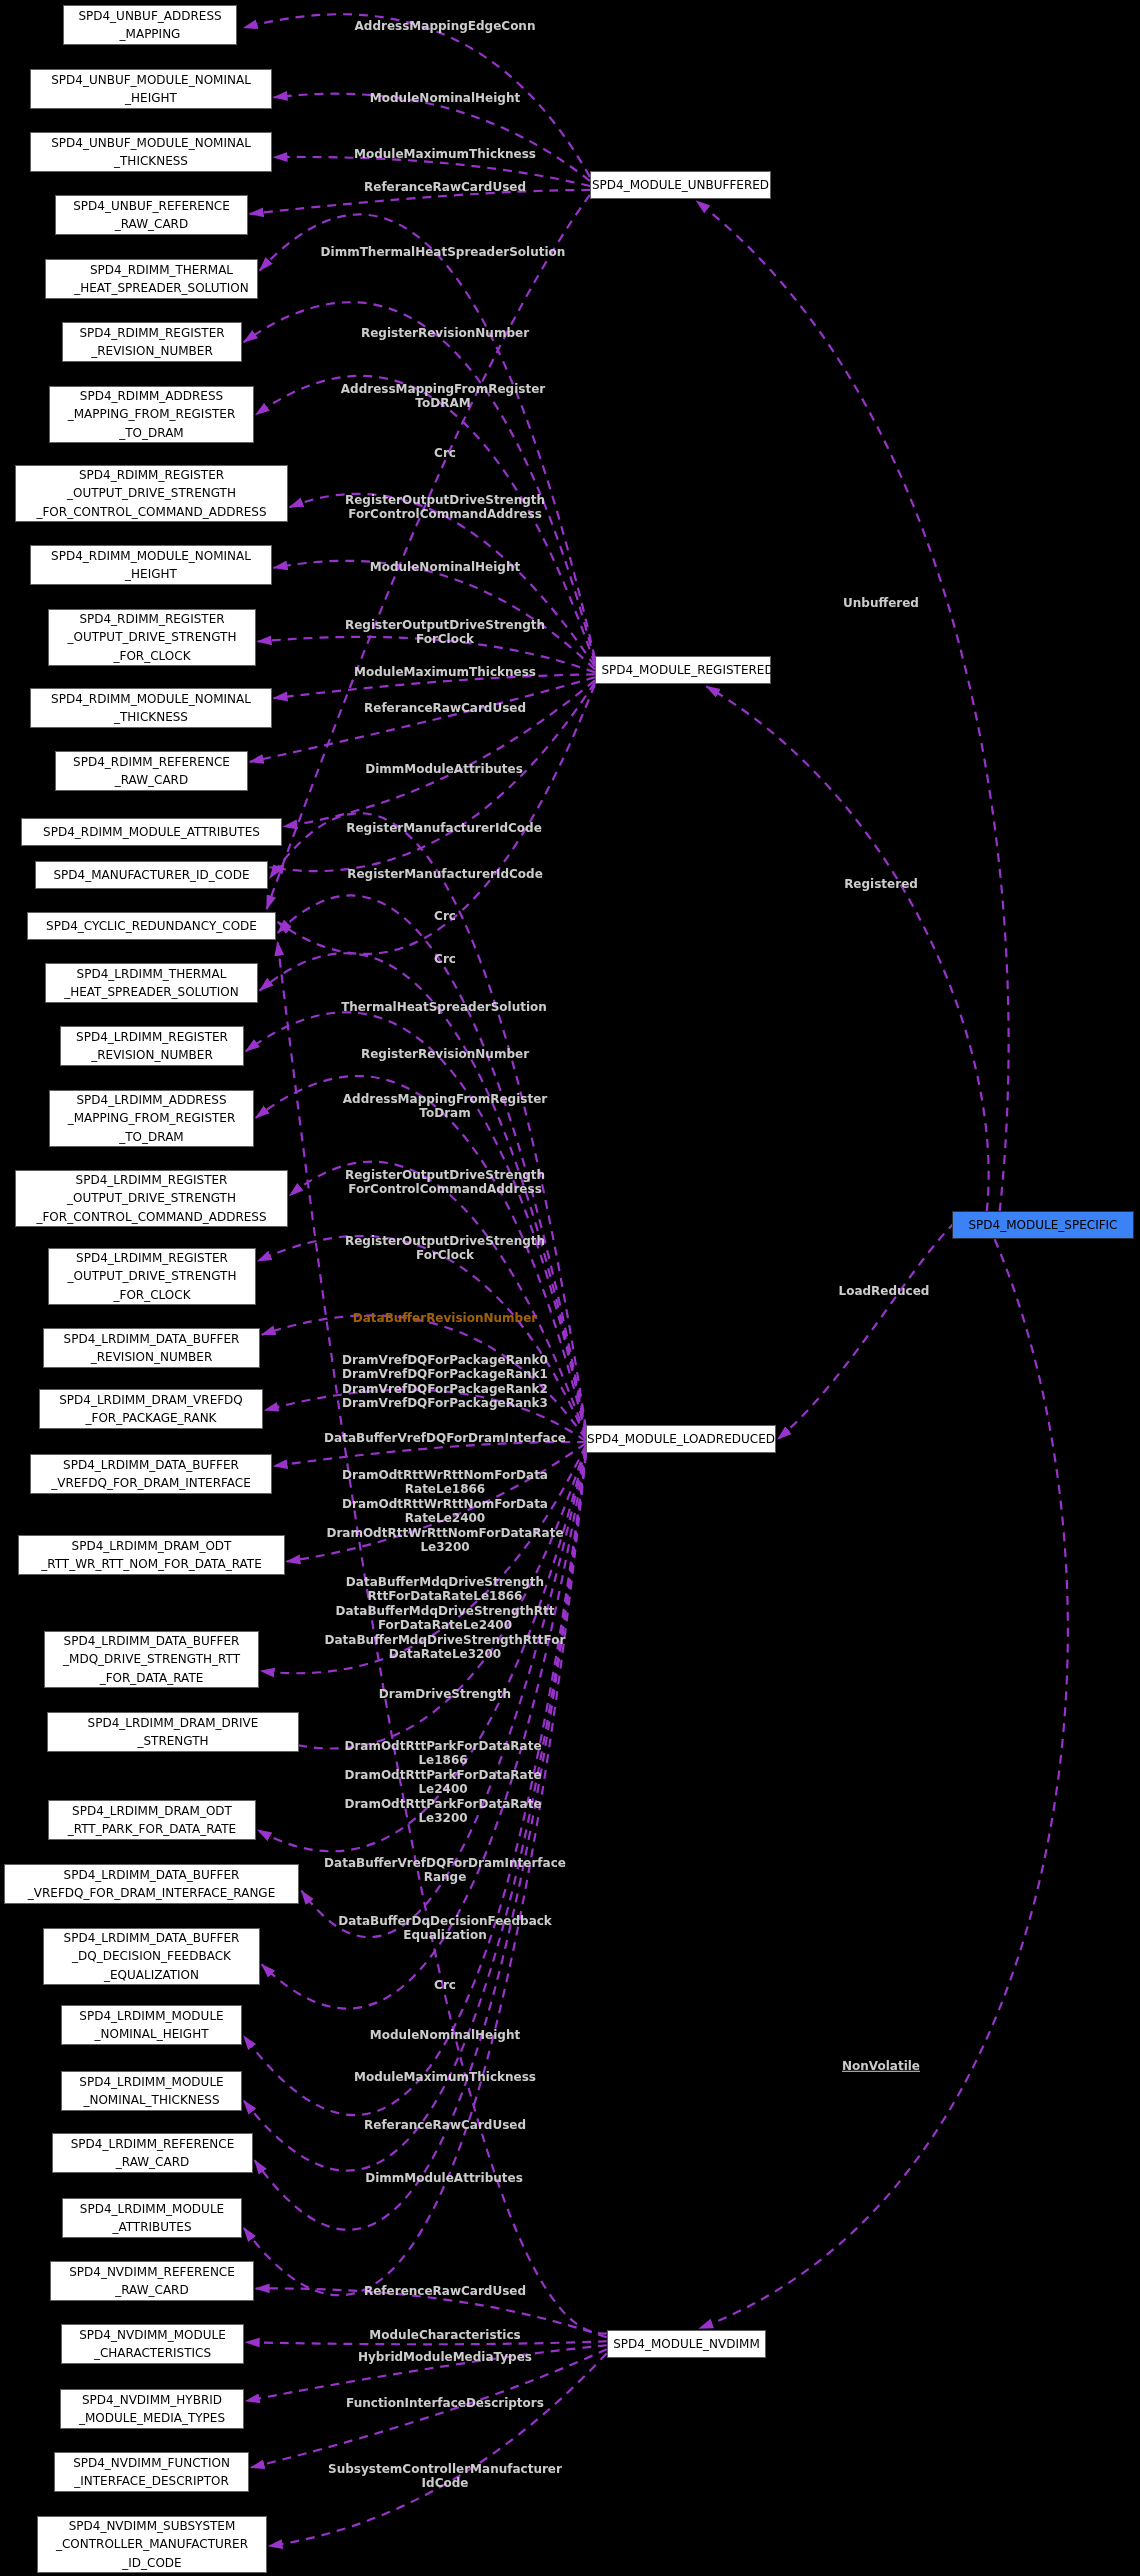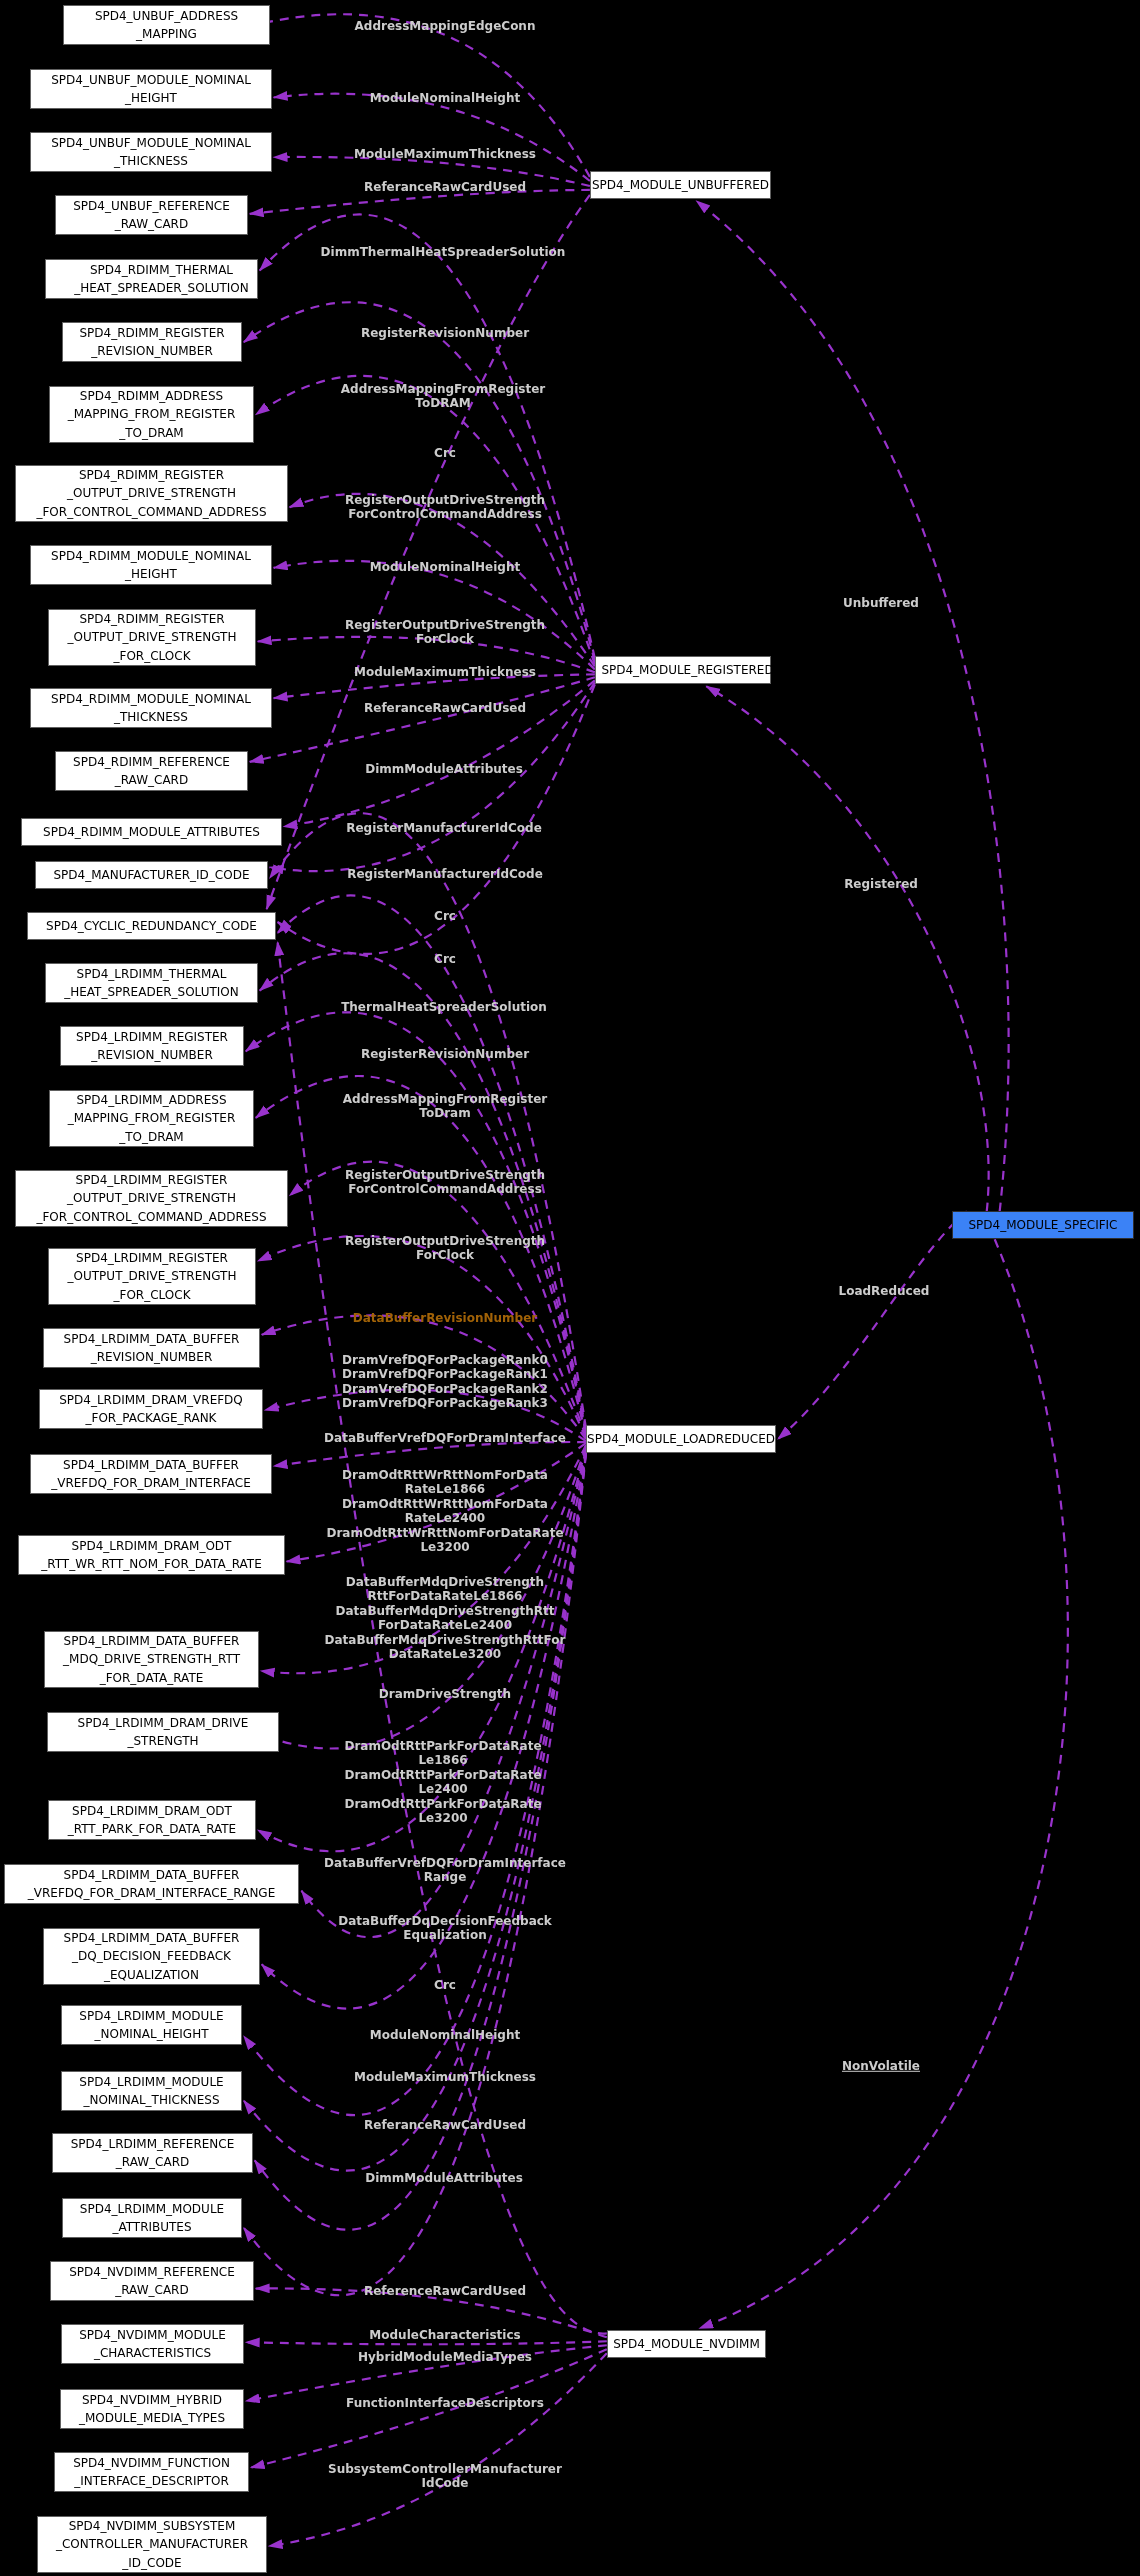--- a/index.html
+++ b/index.html
@@ -68,21 +68,21 @@
         <path d="M 610,2358 Q 465.5,2372 247,2414" fill="none" stroke="#9933cc" stroke-width="2.2" stroke-dasharray="9,7" marker-end="url(#arrowhead)"></path>
         <path d="M 610,2362 Q 463,2428.5 252,2481" fill="none" stroke="#9933cc" stroke-width="2.2" stroke-dasharray="9,7" marker-end="url(#arrowhead)"></path>
         <path d="M 610,2366 Q 454,2533 270,2560" fill="none" stroke="#9933cc" stroke-width="2.2" stroke-dasharray="9,7" marker-end="url(#arrowhead)"></path>
         <path d="M 1005,1218 C 1040,900 980,420 700,202" fill="none" stroke="#9933cc" stroke-width="2.2" stroke-dasharray="9,7" marker-end="url(#arrowhead)"></path>
         <path d="M 992,1218 C 1010,1050 900,800 710,690" fill="none" stroke="#9933cc" stroke-width="2.2" stroke-dasharray="9,7" marker-end="url(#arrowhead)"></path>
         <path d="M 972,1218 C 920,1260 860,1380 782,1447" fill="none" stroke="#9933cc" stroke-width="2.2" stroke-dasharray="9,7" marker-end="url(#arrowhead)"></path>
         <path d="M 1000,1246 C 1150,1600 1080,2200 703,2341" fill="none" stroke="#9933cc" stroke-width="2.2" stroke-dasharray="9,7" marker-end="url(#arrowhead)"></path>
       </g>
   </svg>
   <div id="node-layer">
-      <div class="node" style="left: 63px; top: 5px; width: 207px; height: 40px;">SPD4_UNBUF_ADDRESS
+      <div class="node" style="left: 63px; top: 5px; width: 174px; height: 40px;">SPD4_UNBUF_ADDRESS
 _MAPPING</div>
       <div class="node" style="left: 30px; top: 69px; width: 242px; height: 40px;">SPD4_UNBUF_MODULE_NOMINAL
 _HEIGHT</div>
       <div class="node" style="left: 30px; top: 132px; width: 242px; height: 40px;">SPD4_UNBUF_MODULE_NOMINAL
 _THICKNESS</div>
       <div class="node" style="left: 55px; top: 195px; width: 193px; height: 40px;">SPD4_UNBUF_REFERENCE
 _RAW_CARD</div>
       <div class="node" style="left: 45px; top: 259px; width: 213px; height: 40px; padding-left: 20px;">SPD4_RDIMM_THERMAL
 _HEAT_SPREADER_SOLUTION</div>
       <div class="node" style="left: 62px; top: 322px; width: 180px; height: 40px;">SPD4_RDIMM_REGISTER
@@ -122,21 +122,21 @@
 _REVISION_NUMBER</div>
       <div class="node" style="left: 39px; top: 1389px; width: 224px; height: 40px;">SPD4_LRDIMM_DRAM_VREFDQ
 _FOR_PACKAGE_RANK</div>
       <div class="node" style="left: 30px; top: 1454px; width: 242px; height: 40px;">SPD4_LRDIMM_DATA_BUFFER
 _VREFDQ_FOR_DRAM_INTERFACE</div>
       <div class="node" style="left: 18px; top: 1535px; width: 267px; height: 40px;">SPD4_LRDIMM_DRAM_ODT
 _RTT_WR_RTT_NOM_FOR_DATA_RATE</div>
       <div class="node" style="left: 44px; top: 1631px; width: 215px; height: 57px;">SPD4_LRDIMM_DATA_BUFFER
 _MDQ_DRIVE_STRENGTH_RTT
 _FOR_DATA_RATE</div>
-      <div class="node" style="left: 47px; top: 1712px; width: 232px; height: 40px;">SPD4_LRDIMM_DRAM_DRIVE
+      <div class="node" style="left: 47px; top: 1712px; width: 252px; height: 40px;">SPD4_LRDIMM_DRAM_DRIVE
 _STRENGTH</div>
       <div class="node" style="left: 48px; top: 1800px; width: 208px; height: 40px;">SPD4_LRDIMM_DRAM_ODT
 _RTT_PARK_FOR_DATA_RATE</div>
       <div class="node" style="left: 4px; top: 1864px; width: 295px; height: 40px;">SPD4_LRDIMM_DATA_BUFFER
 _VREFDQ_FOR_DRAM_INTERFACE_RANGE</div>
       <div class="node" style="left: 43px; top: 1928px; width: 217px; height: 57px;">SPD4_LRDIMM_DATA_BUFFER
 _DQ_DECISION_FEEDBACK
 _EQUALIZATION</div>
       <div class="node" style="left: 61px; top: 2005px; width: 181px; height: 40px;">SPD4_LRDIMM_MODULE
 _NOMINAL_HEIGHT</div>

